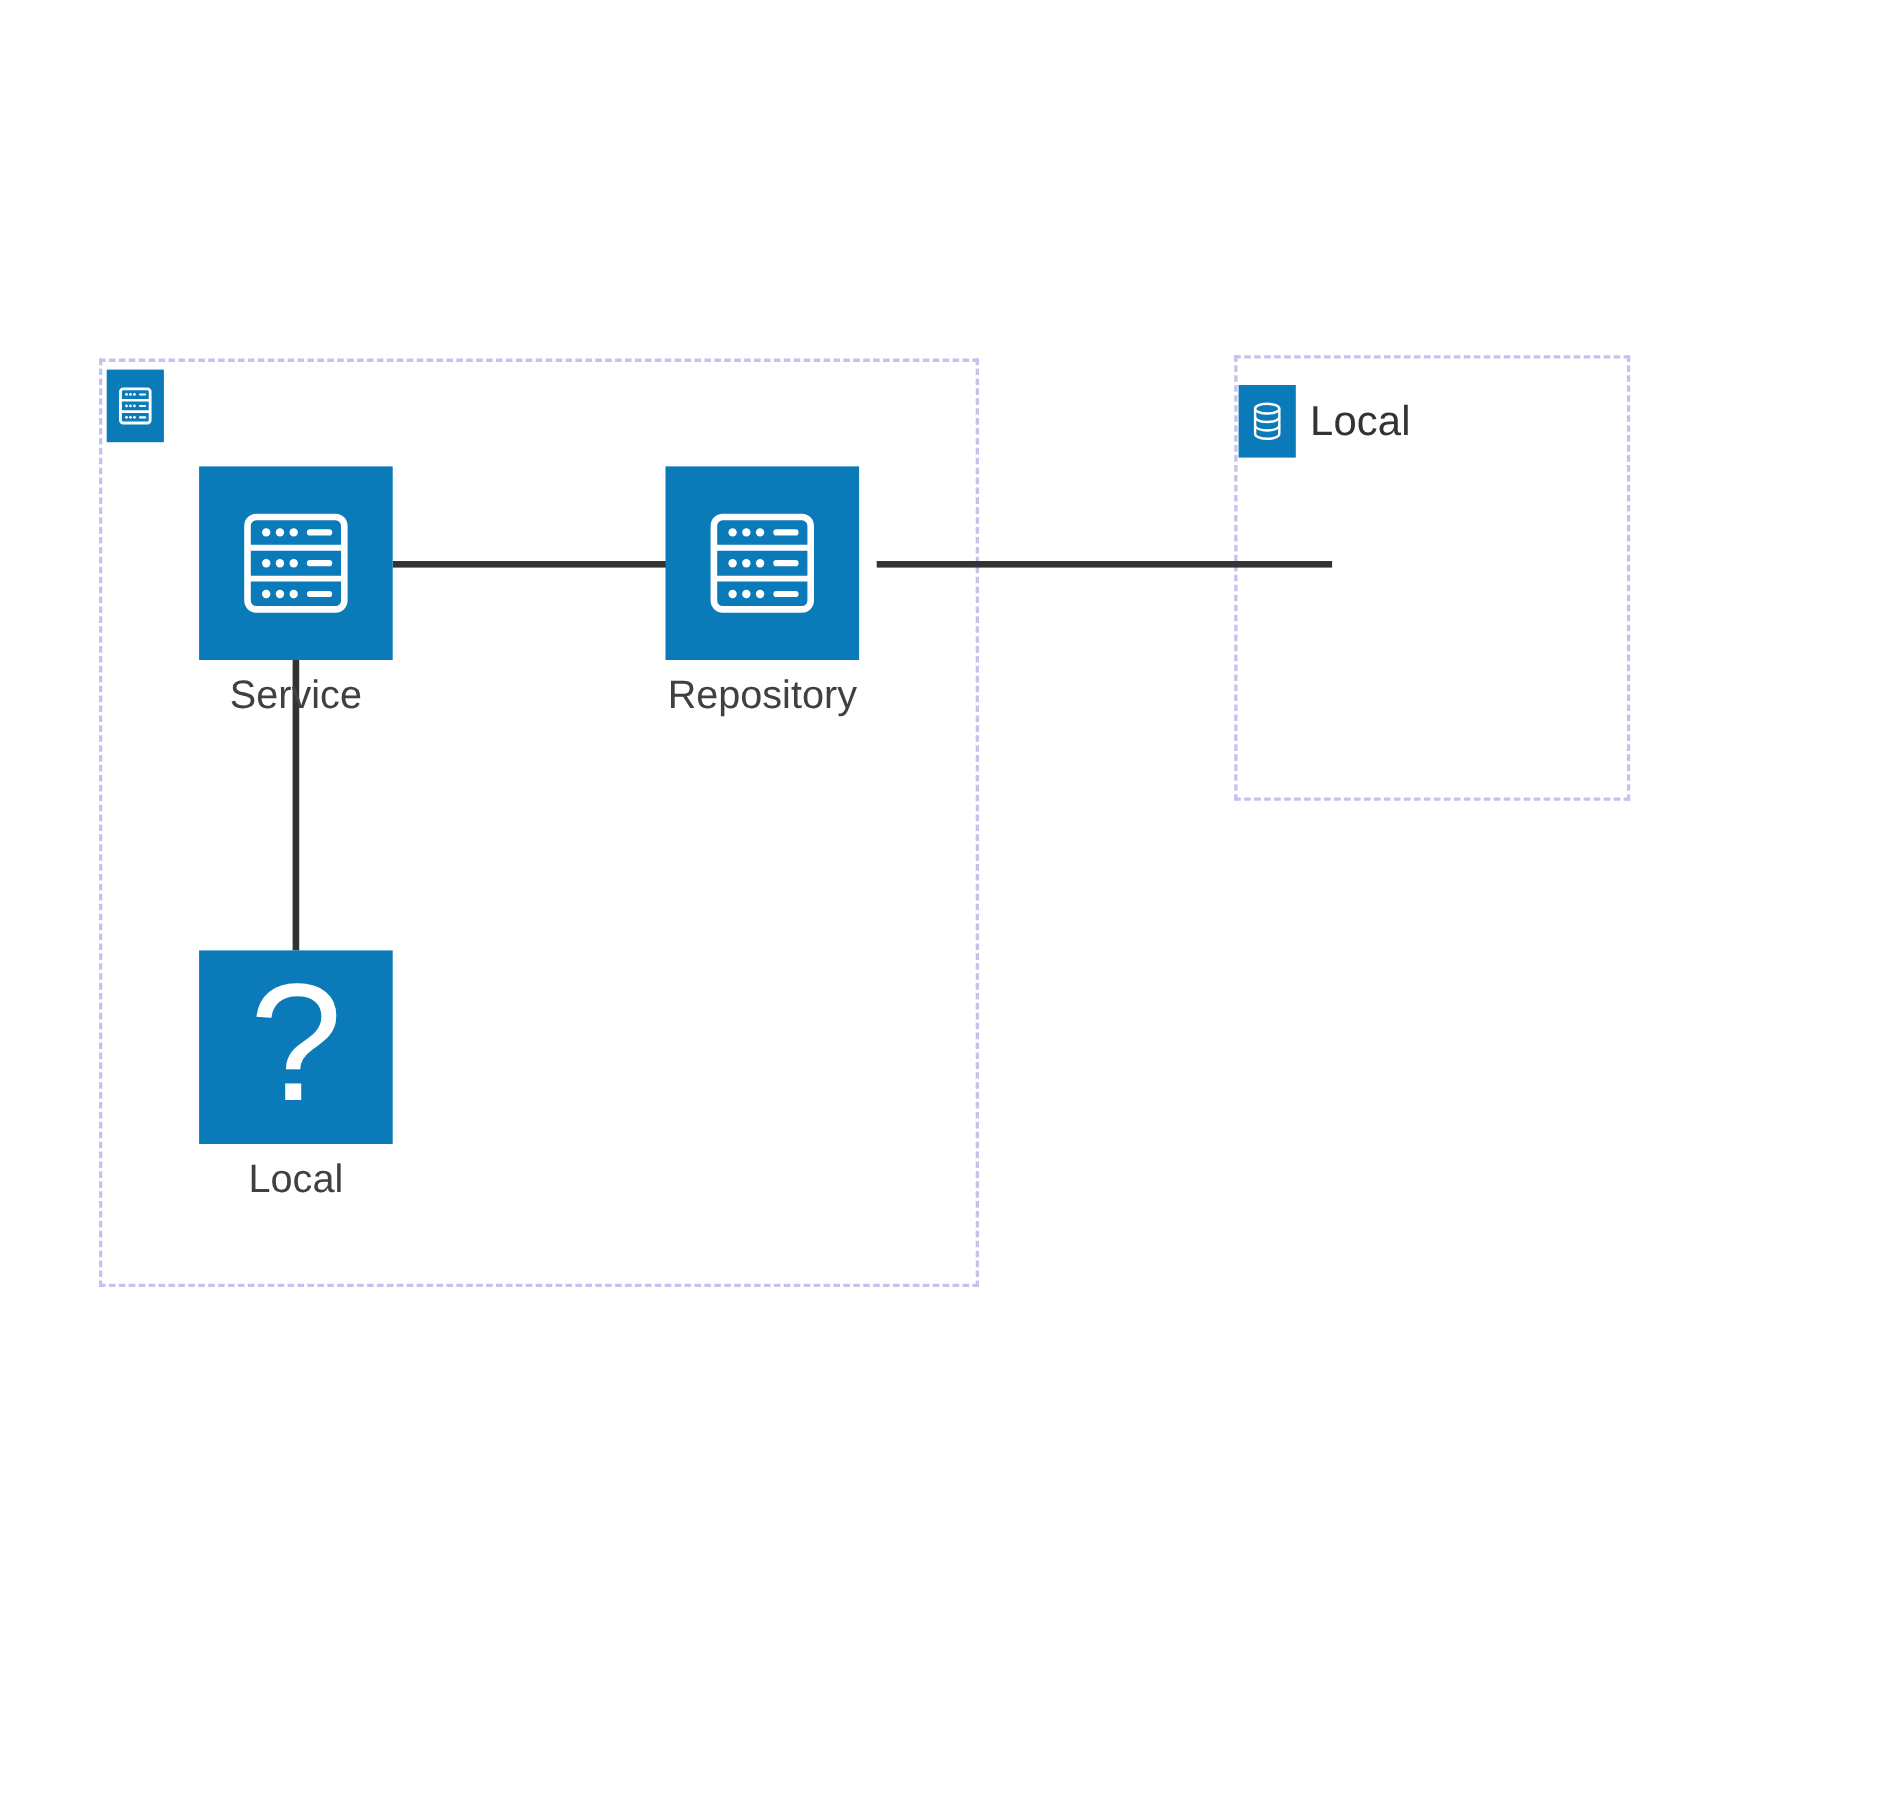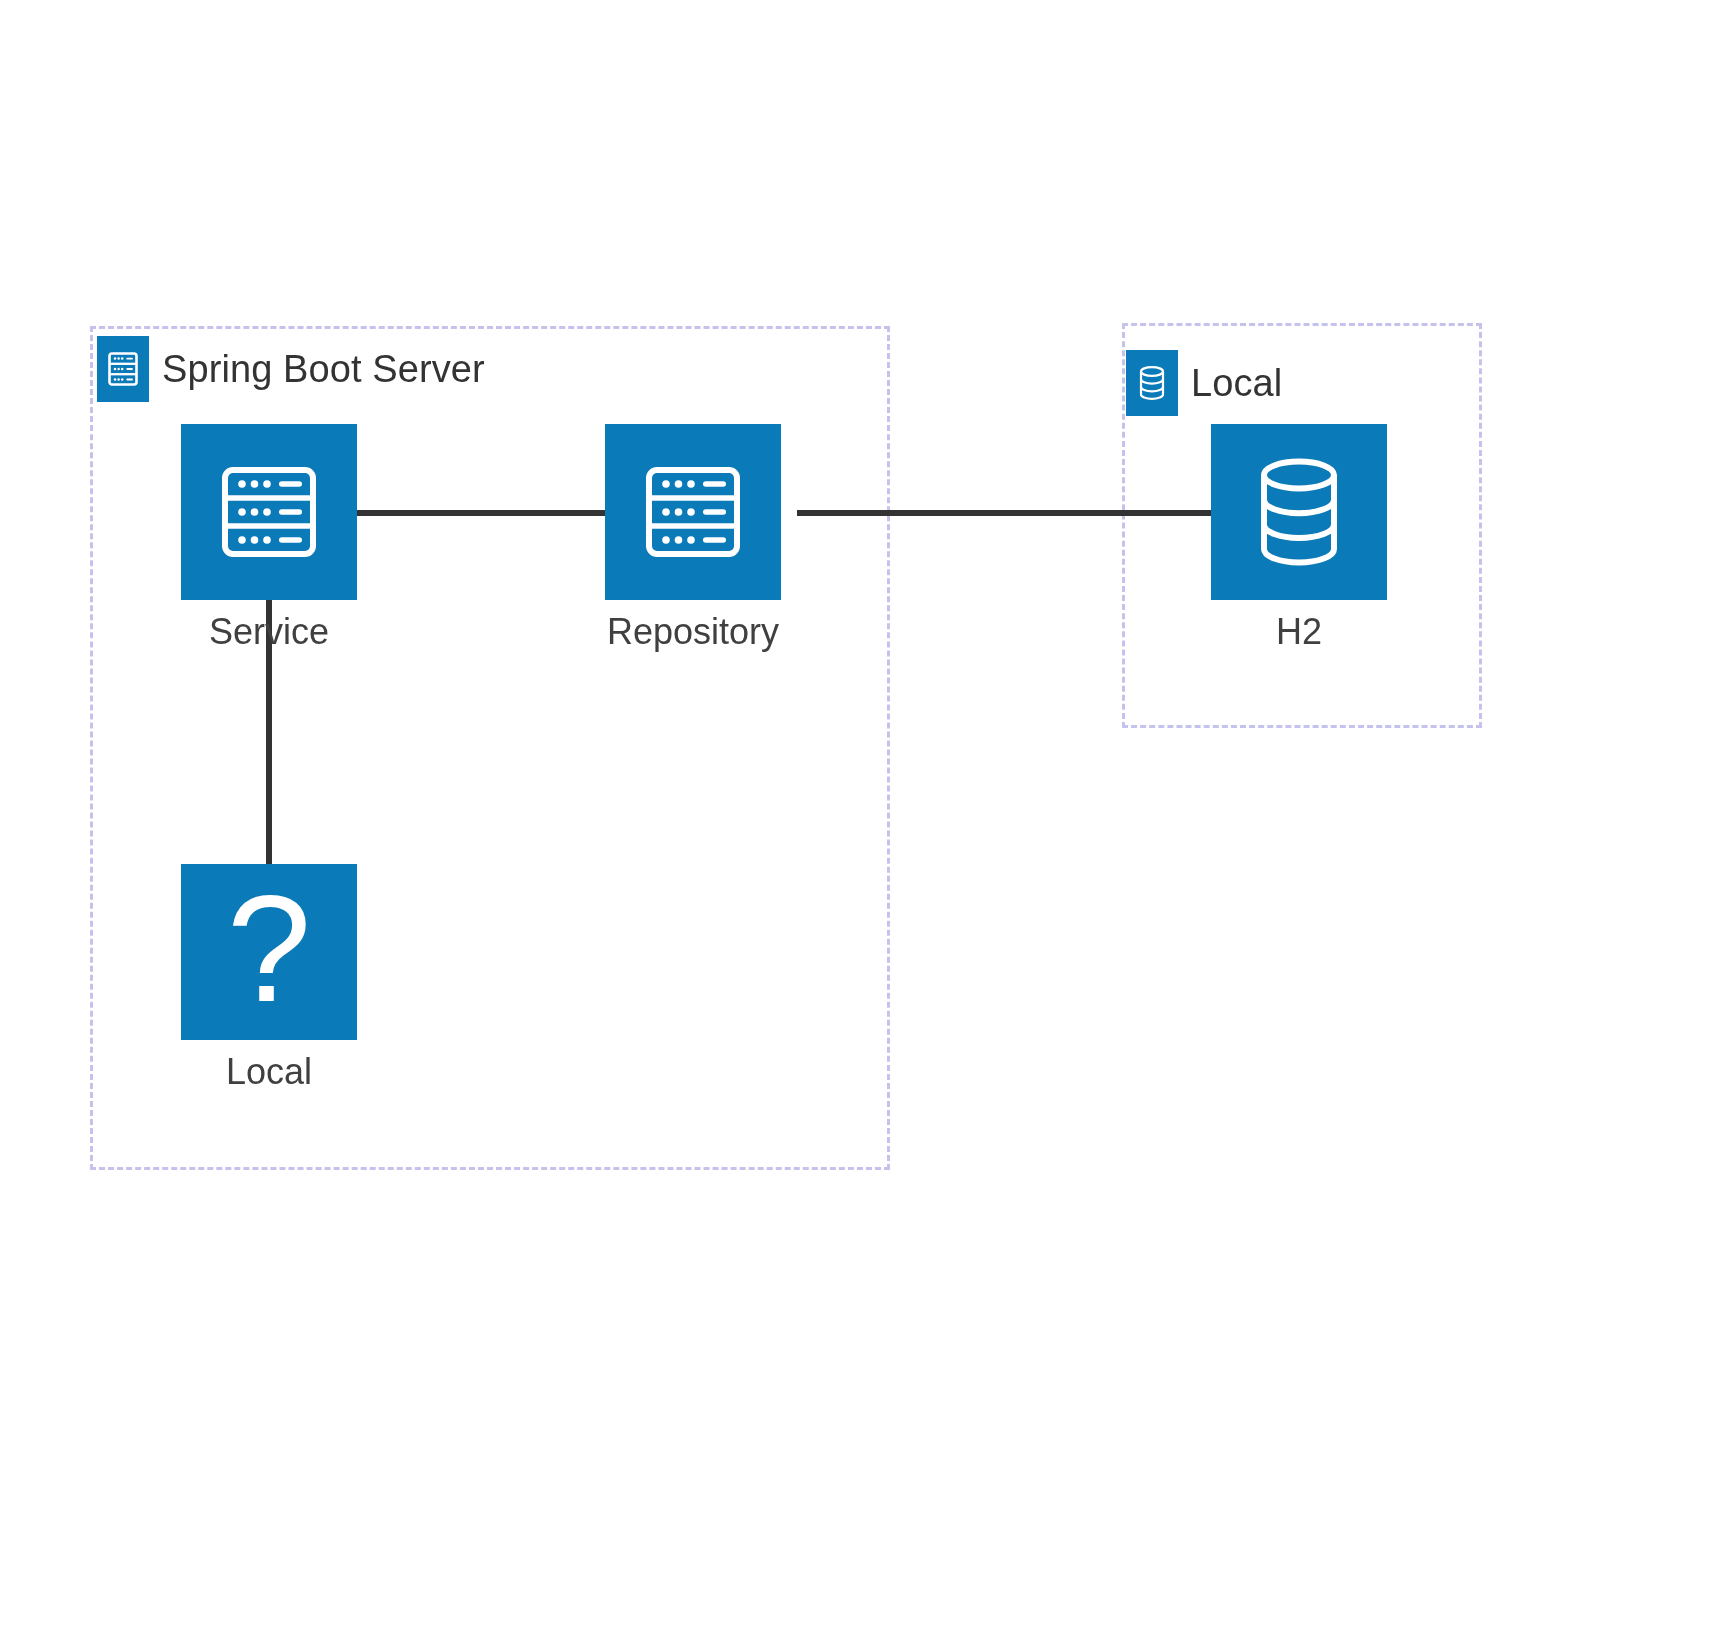--- a/index.html
+++ b/index.html
@@ -140,21 +140,20 @@
         <circle cx="9" cy="21" r="1.25" fill="#ffffff"></circle>
         <circle cx="12.6" cy="21" r="1.25" fill="#ffffff"></circle>
         <circle cx="16.2" cy="21" r="1.25" fill="#ffffff"></circle>
         <rect x="20.3" y="20.1" width="6.6" height="1.9" rx="0.95" fill="#ffffff"></rect>
         <circle cx="9" cy="31.4" r="1.25" fill="#ffffff"></circle>
         <circle cx="12.6" cy="31.4" r="1.25" fill="#ffffff"></circle>
         <circle cx="16.2" cy="31.4" r="1.25" fill="#ffffff"></circle>
         <rect x="20.3" y="30.5" width="6.6" height="1.9" rx="0.95" fill="#ffffff"></rect>
       </svg>
     </span>
-    <span class="group-label">Spring Boot Server</span>
   </div>
 
   <div class="group" id="group-local"></div>
 
   <div class="group-title" id="group-title-local">
     <span class="group-badge">
       <svg width="32" height="42" viewBox="0 0 32 42" aria-hidden="true">
         <ellipse cx="16" cy="9.5" rx="11" ry="4.4" fill="none" stroke="#ffffff" stroke-width="2.2"></ellipse>
         <path d="M5 9.5 V32.5 C5 34.9 9.9 36.9 16 36.9 C22.1 36.9 27 34.9 27 32.5 V9.5" fill="none" stroke="#ffffff" stroke-width="2.2"></path>
         <path d="M5 17.2 C5 19.6 9.9 21.6 16 21.6 C22.1 21.6 27 19.6 27 17.2" fill="none" stroke="#ffffff" stroke-width="2.2"></path>
@@ -218,27 +217,14 @@
     <div class="node-label">Repository</div>
   </div>
 
   <div class="node" id="node-test">
     <div class="node-box">
       <span class="qmark">?</span>
     </div>
     <div class="node-label">Local</div>
   </div>
 
-  <div class="node" id="node-h2">
-    <div class="node-box">
-      <span>
-        <svg width="104" height="118" viewBox="0 0 104 118" aria-hidden="true">
-          <ellipse cx="52" cy="22" rx="35" ry="13.5" fill="none" stroke="#ffffff" stroke-width="6"></ellipse>
-          <path d="M17 22 V96 C17 103.5 32.7 109.5 52 109.5 C71.3 109.5 87 103.5 87 96 V22" fill="none" stroke="#ffffff" stroke-width="6"></path>
-          <path d="M17 46.7 C17 54.2 32.7 60.2 52 60.2 C71.3 60.2 87 54.2 87 46.7" fill="none" stroke="#ffffff" stroke-width="6"></path>
-          <path d="M17 71.4 C17 78.9 32.7 84.9 52 84.9 C71.3 84.9 87 78.9 87 71.4" fill="none" stroke="#ffffff" stroke-width="6"></path>
-        </svg>
-      </span>
-    </div>
-    <div class="node-label">H2</div>
-  </div>
 
 </div>
 
 </body></html>

